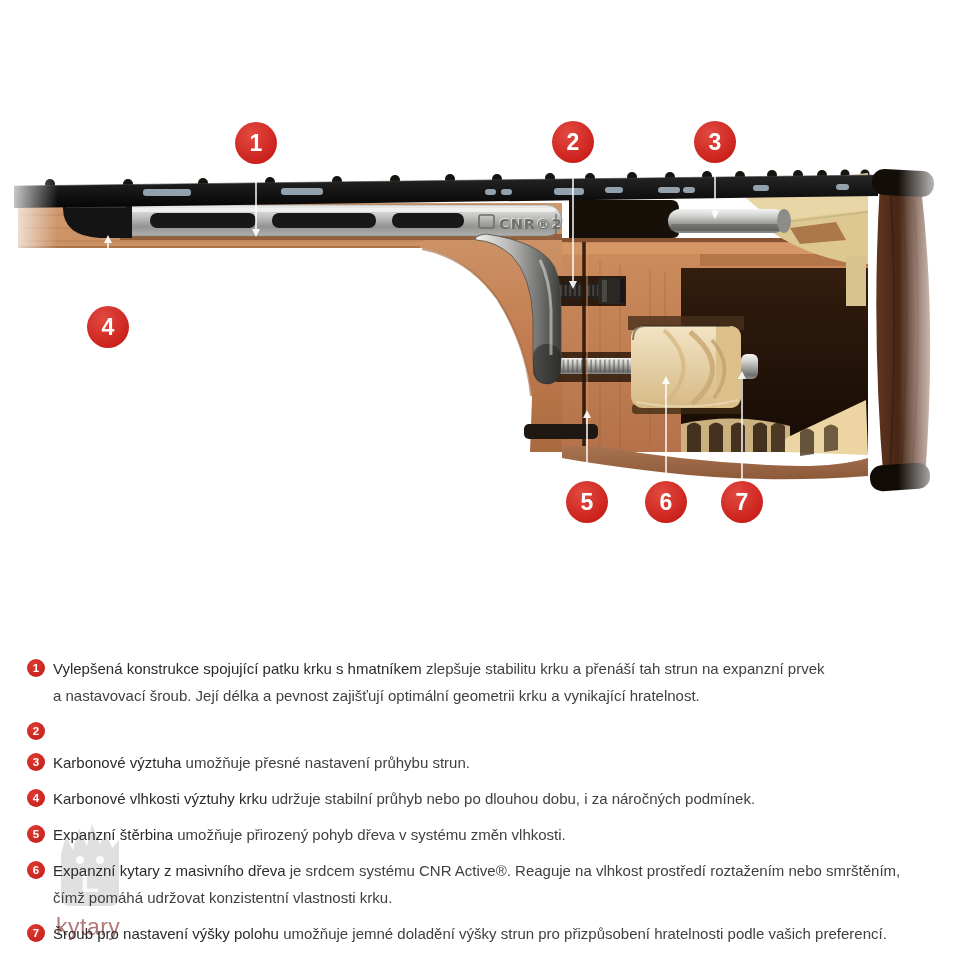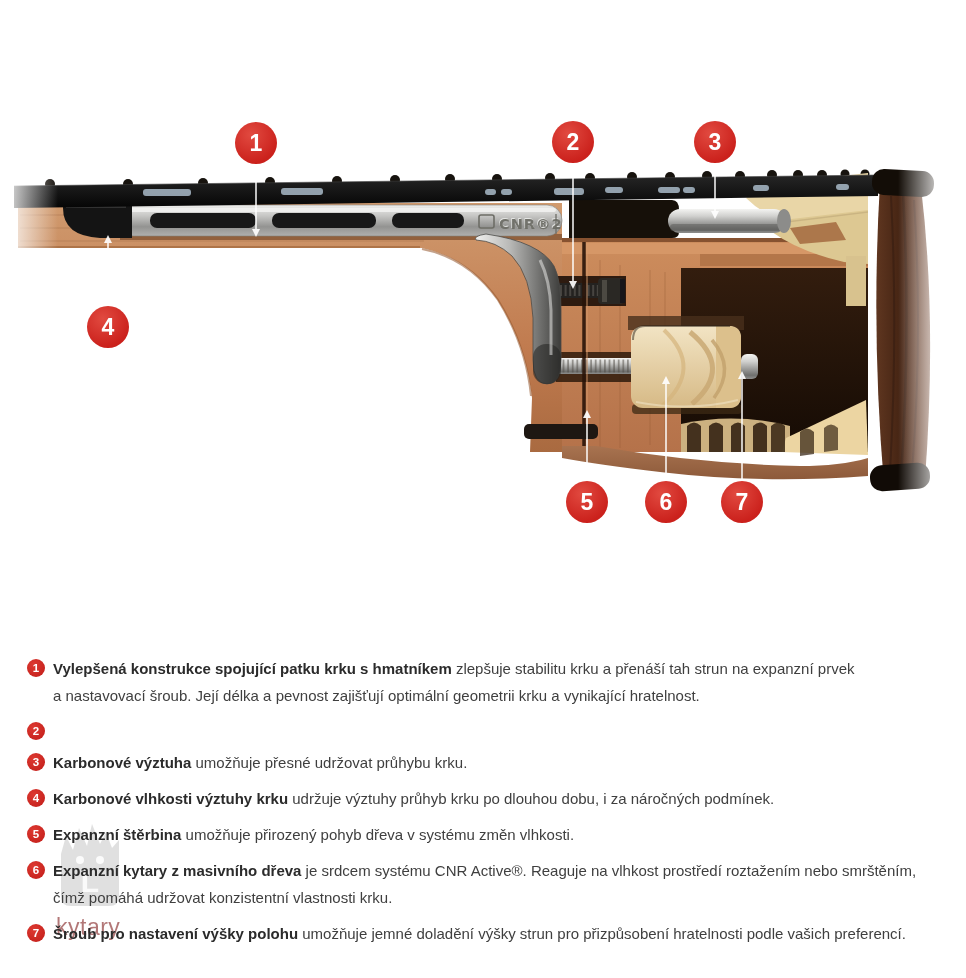--- a/index.html
+++ b/index.html
@@ -24,21 +24,21 @@
 
   
   .legend { position:absolute; left:27px; top:655px; width:932px; z-index:2; }
   .legend-item { display:flex; align-items:flex-start; gap:8px; margin:0 0 9px 0; }
   .badge {
     flex:0 0 18px; width:18px; height:18px; border-radius:50%; margin-top:4px;
     background:radial-gradient(circle at 38% 32%, #dd3a32, #c8231e 75%);
     color:#fff; font-size:11.5px; font-weight:700; line-height:18px; text-align:center;
   }
   .legend-text { margin:0; font-size:15px; line-height:27px; color:#3f3f3f; white-space:pre-wrap; max-width:890px; }
-  .legend-text strong { color:#2b2b2b; font-weight:700;text-align:right; }
+  .legend-text strong { color:#2b2b2b; font-weight:400;text-align:right; }
 </style>
 </head>
 <body>
 
 <div class="stage">
 
   <svg class="photo" width="966" height="560" viewBox="0 0 966 560">
     <defs>
       <linearGradient id="woodNeck" x1="0" y1="0" x2="0" y2="1">
         <stop offset="0" stop-color="#d09a6e"></stop>
@@ -309,25 +309,25 @@
     <div class="legend-item">
       <span class="badge">1</span>
       <p class="legend-text"><strong>Vylepšená konstrukce spojující patku krku s hmatníkem </strong><span>zlepšuje stabilitu krku a přenáší tah strun na expanzní prvek
 a nastavovací šroub. Její délka a pevnost zajišťují optimální geometrii krku a vynikající hratelnost.</span></p>
     </div>
     <div class="legend-item">
       <span class="badge">2</span>
     </div>
     <div class="legend-item">
       <span class="badge">3</span>
-      <p class="legend-text"><strong>Karbonové výztuha </strong><span>umožňuje přesné udržovat průhybu krku.</span></p>
+      <p class="legend-text"><strong>Karbonové výztuha </strong><span>umožňuje přesné nastavení průhybu strun.</span></p>
     </div>
     <div class="legend-item">
       <span class="badge">4</span>
-      <p class="legend-text"><strong>Karbonové vlhkosti výztuhy krku </strong><span>udržuje výztuhy průhyb krku po dlouhou dobu, i za náročných podmínek.</span></p>
+      <p class="legend-text"><strong>Karbonové vlhkosti výztuhy krku </strong><span>udržuje stabilní průhyb nebo po dlouhou dobu, i za náročných podmínek.</span></p>
     </div>
     <div class="legend-item">
       <span class="badge">5</span>
       <p class="legend-text"><strong>Expanzní štěrbina </strong><span>umožňuje přirozený pohyb dřeva v systému změn vlhkosti.</span></p>
     </div>
     <div class="legend-item">
       <span class="badge">6</span>
       <p class="legend-text"><strong>Expanzní kytary z masivního dřeva </strong><span>je srdcem systému CNR Active®. Reaguje na vlhkost prostředí roztažením nebo smrštěním,
 čímž pomáhá udržovat konzistentní vlastnosti krku.</span></p>
     </div>

